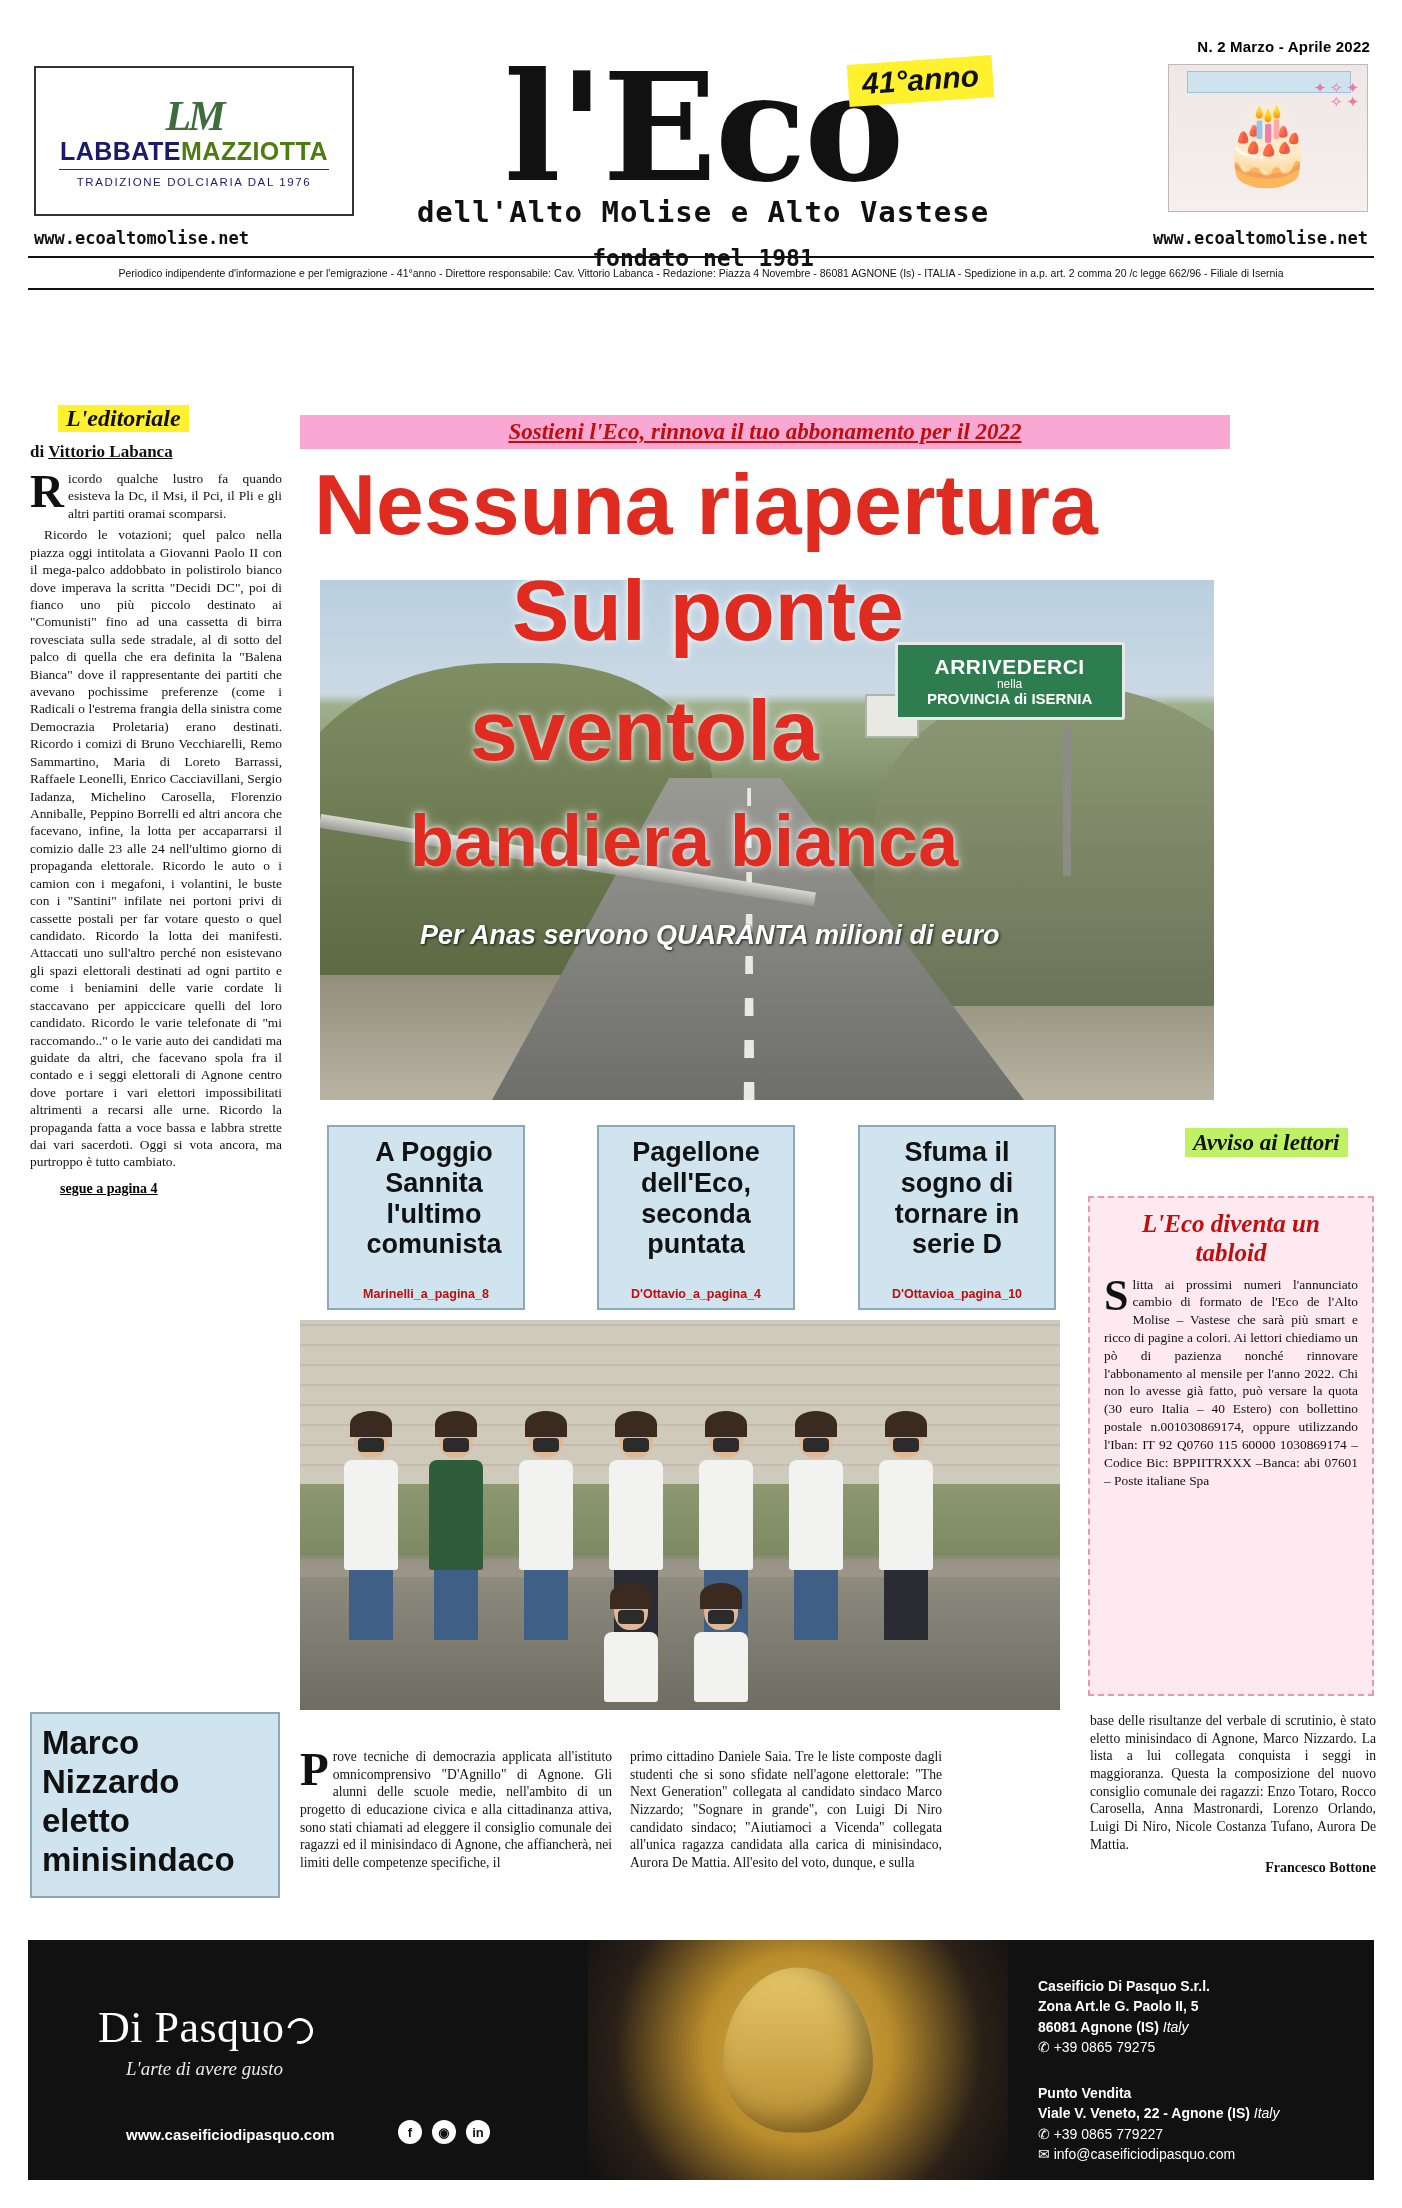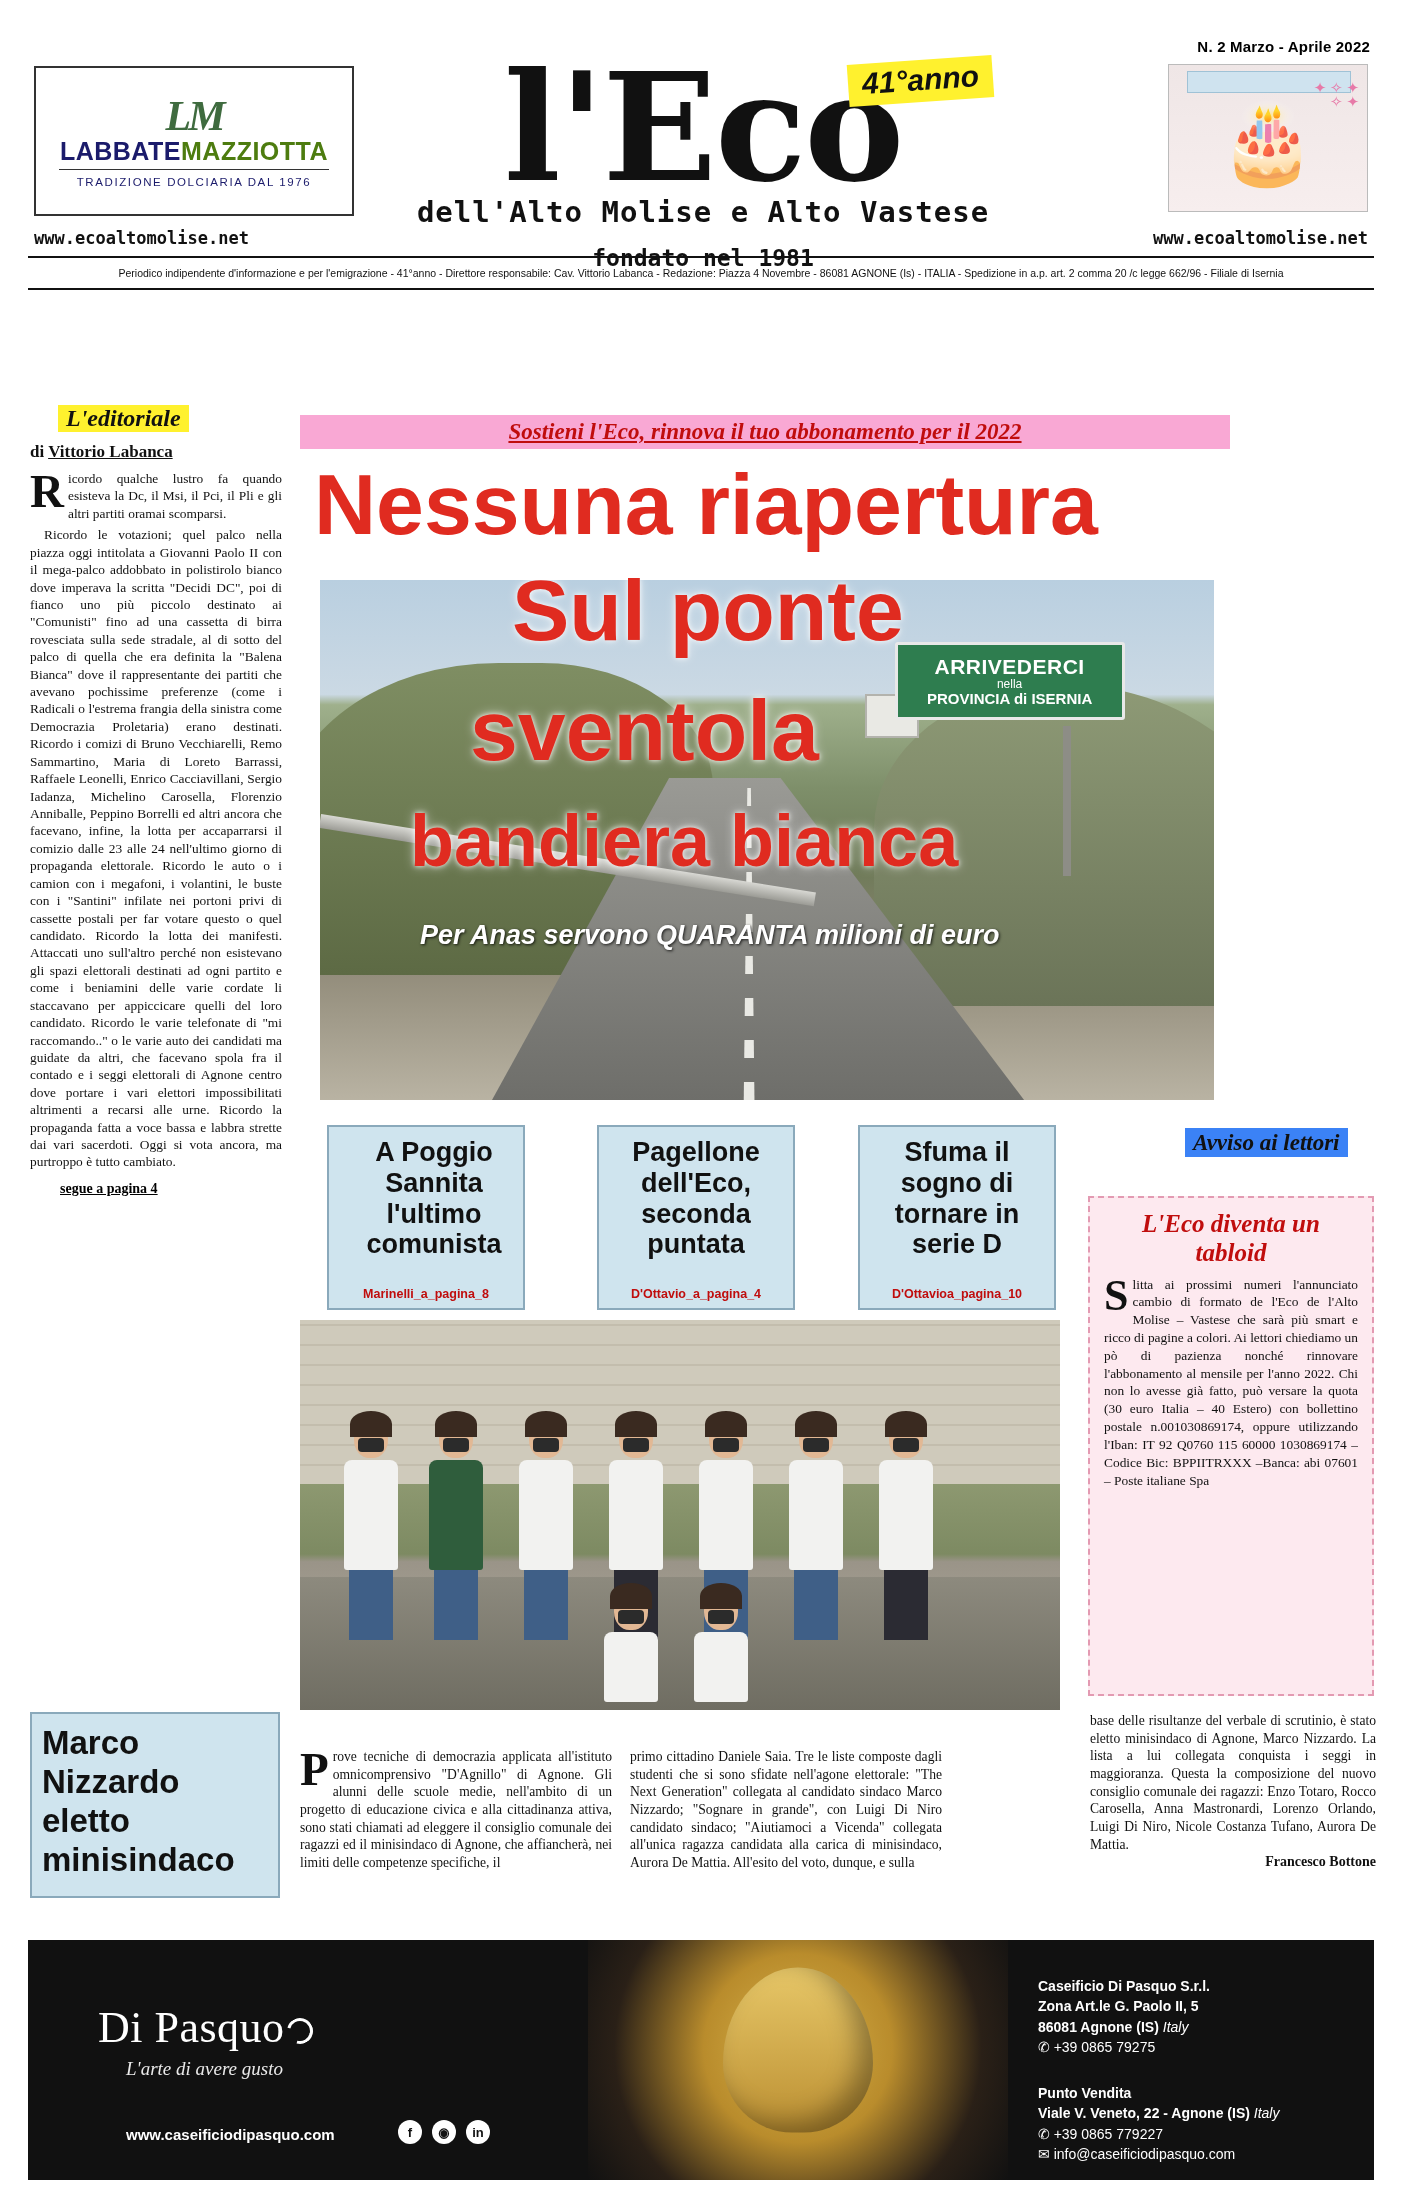--- a/index.html
+++ b/index.html
@@ -376,21 +376,21 @@
     color: #c00d0d;
   }
   #teaser1 { left: 327px; top: 1125px; padding-left: 24px; }
   #teaser2 { left: 597px; top: 1125px; }
   #teaser3 { left: 858px; top: 1125px; }
 
   
   .avviso-kicker {
     position: absolute;
     left: 1185px; top: 1128px;
-    background: #3b82f6;
+    background: #bef264;
     padding: 1px 8px;
     font-family: "Liberation Serif", serif;
     font-style: italic;
     font-weight: bold;
     font-size: 23px;
     color: #111;
     text-align: center;
     line-height: 1.18;
   }
   .tabloid-box {
@@ -499,21 +499,21 @@
     float: left;
     font-size: 47px;
     line-height: 38px;
     font-weight: bold;
     padding: 2px 4px 0 0;
   }
   .story-sign {
     text-align: right;
     font-weight: bold;
     font-size: 14px;
-    margin-top: 0;
+    margin-top: 6px;
   }
 
   
   .ad {
     position: absolute;
     left: 28px; top: 1940px;
     width: 1346px; height: 240px;
     background: #111;
     color: #fff;
     overflow: hidden;

